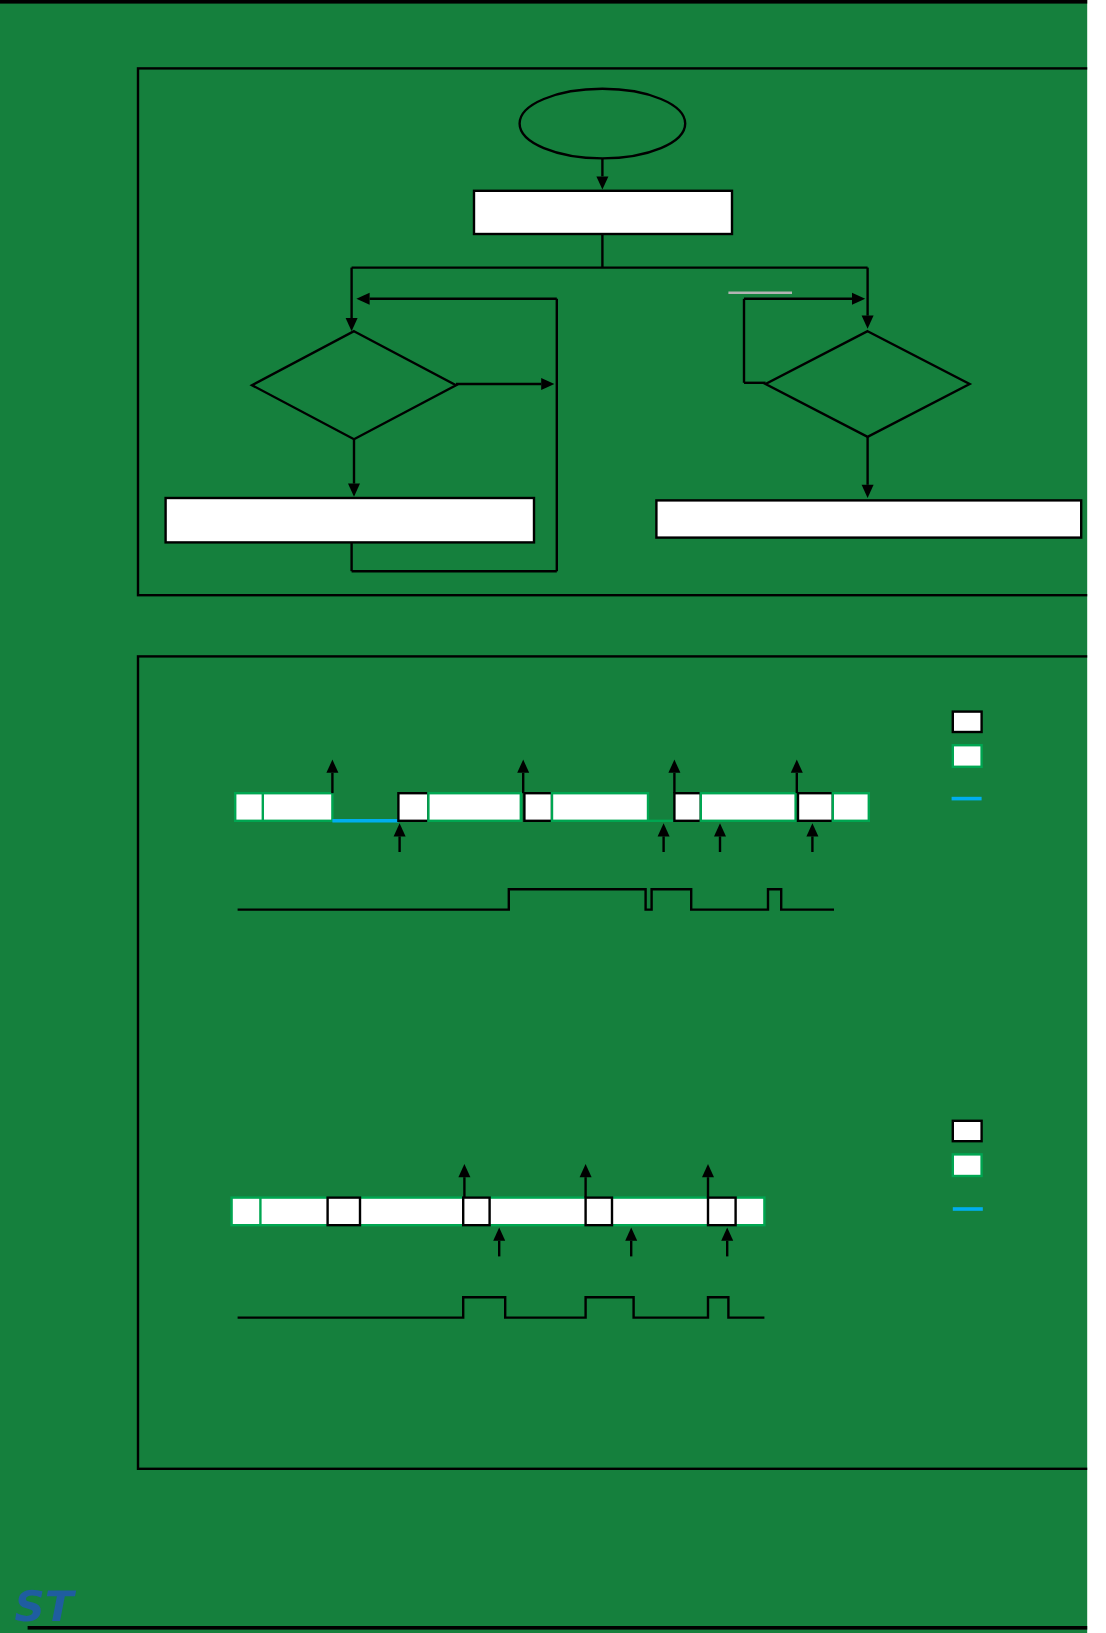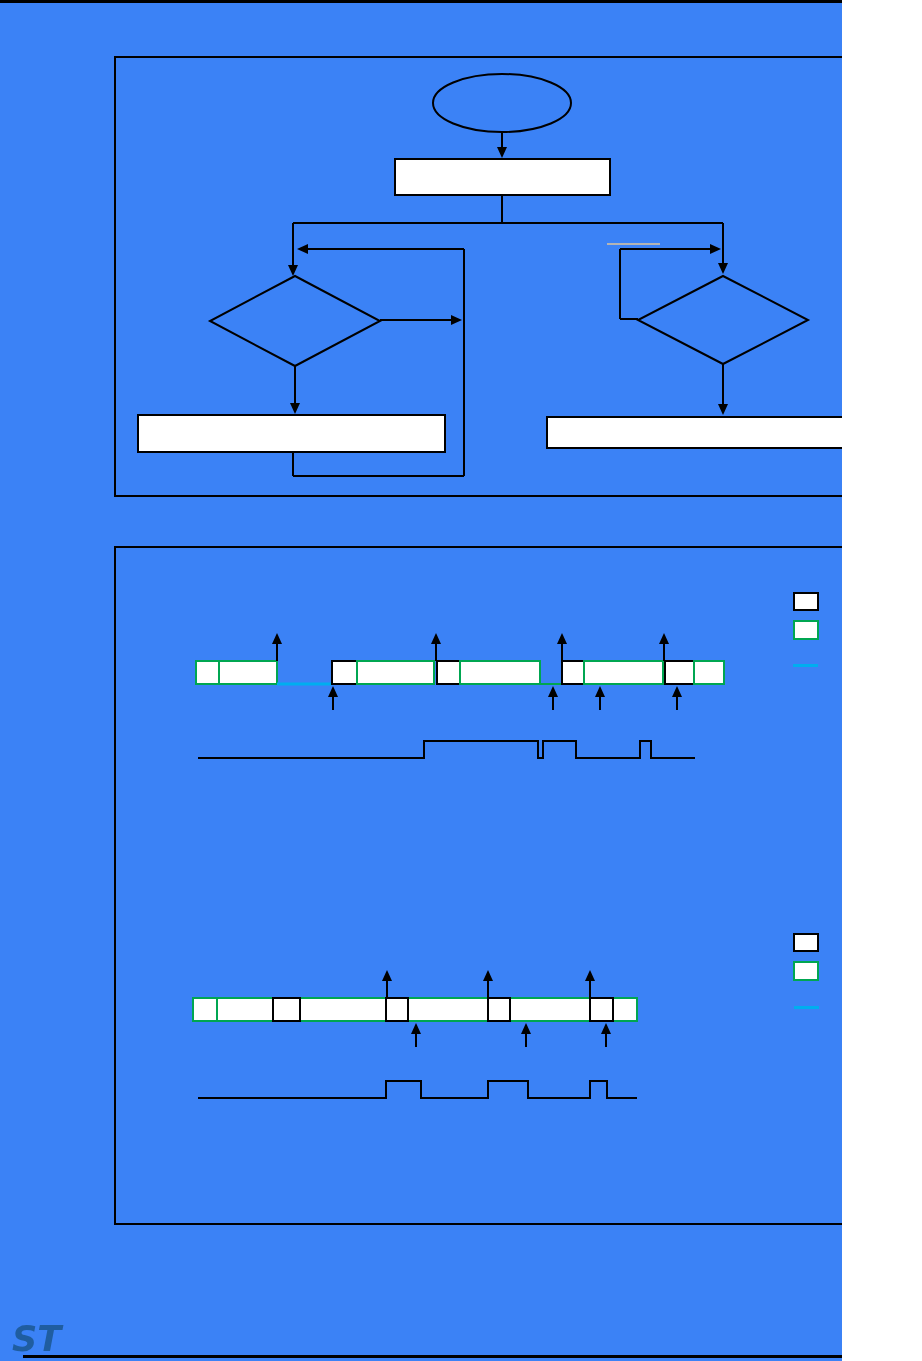--- a/index.html
+++ b/index.html
@@ -1,16 +1,16 @@
 <!DOCTYPE html>
 <html><head>
 <meta charset="utf-8">
 <style>
   html,body{margin:0;padding:0;background:#ffffff;}
-  .page{position:relative;width:842px;height:1361px;background:#3b82f6;overflow:hidden;
+  .page{position:relative;width:906px;height:1361px;background:#15803d;overflow:hidden;
         font-family:"DejaVu Sans","Liberation Sans",sans-serif;}
   svg{position:absolute;left:0;top:0;}
 </style>
 </head>
 <body>
 
 <div class="page">
   <svg id="art" width="922" height="1361" viewBox="0 0 922 1361">
       <rect x="0" y="0" width="922" height="3" fill="#000000"></rect>
       <rect x="23" y="1355" width="897" height="3" fill="#000000"></rect>

